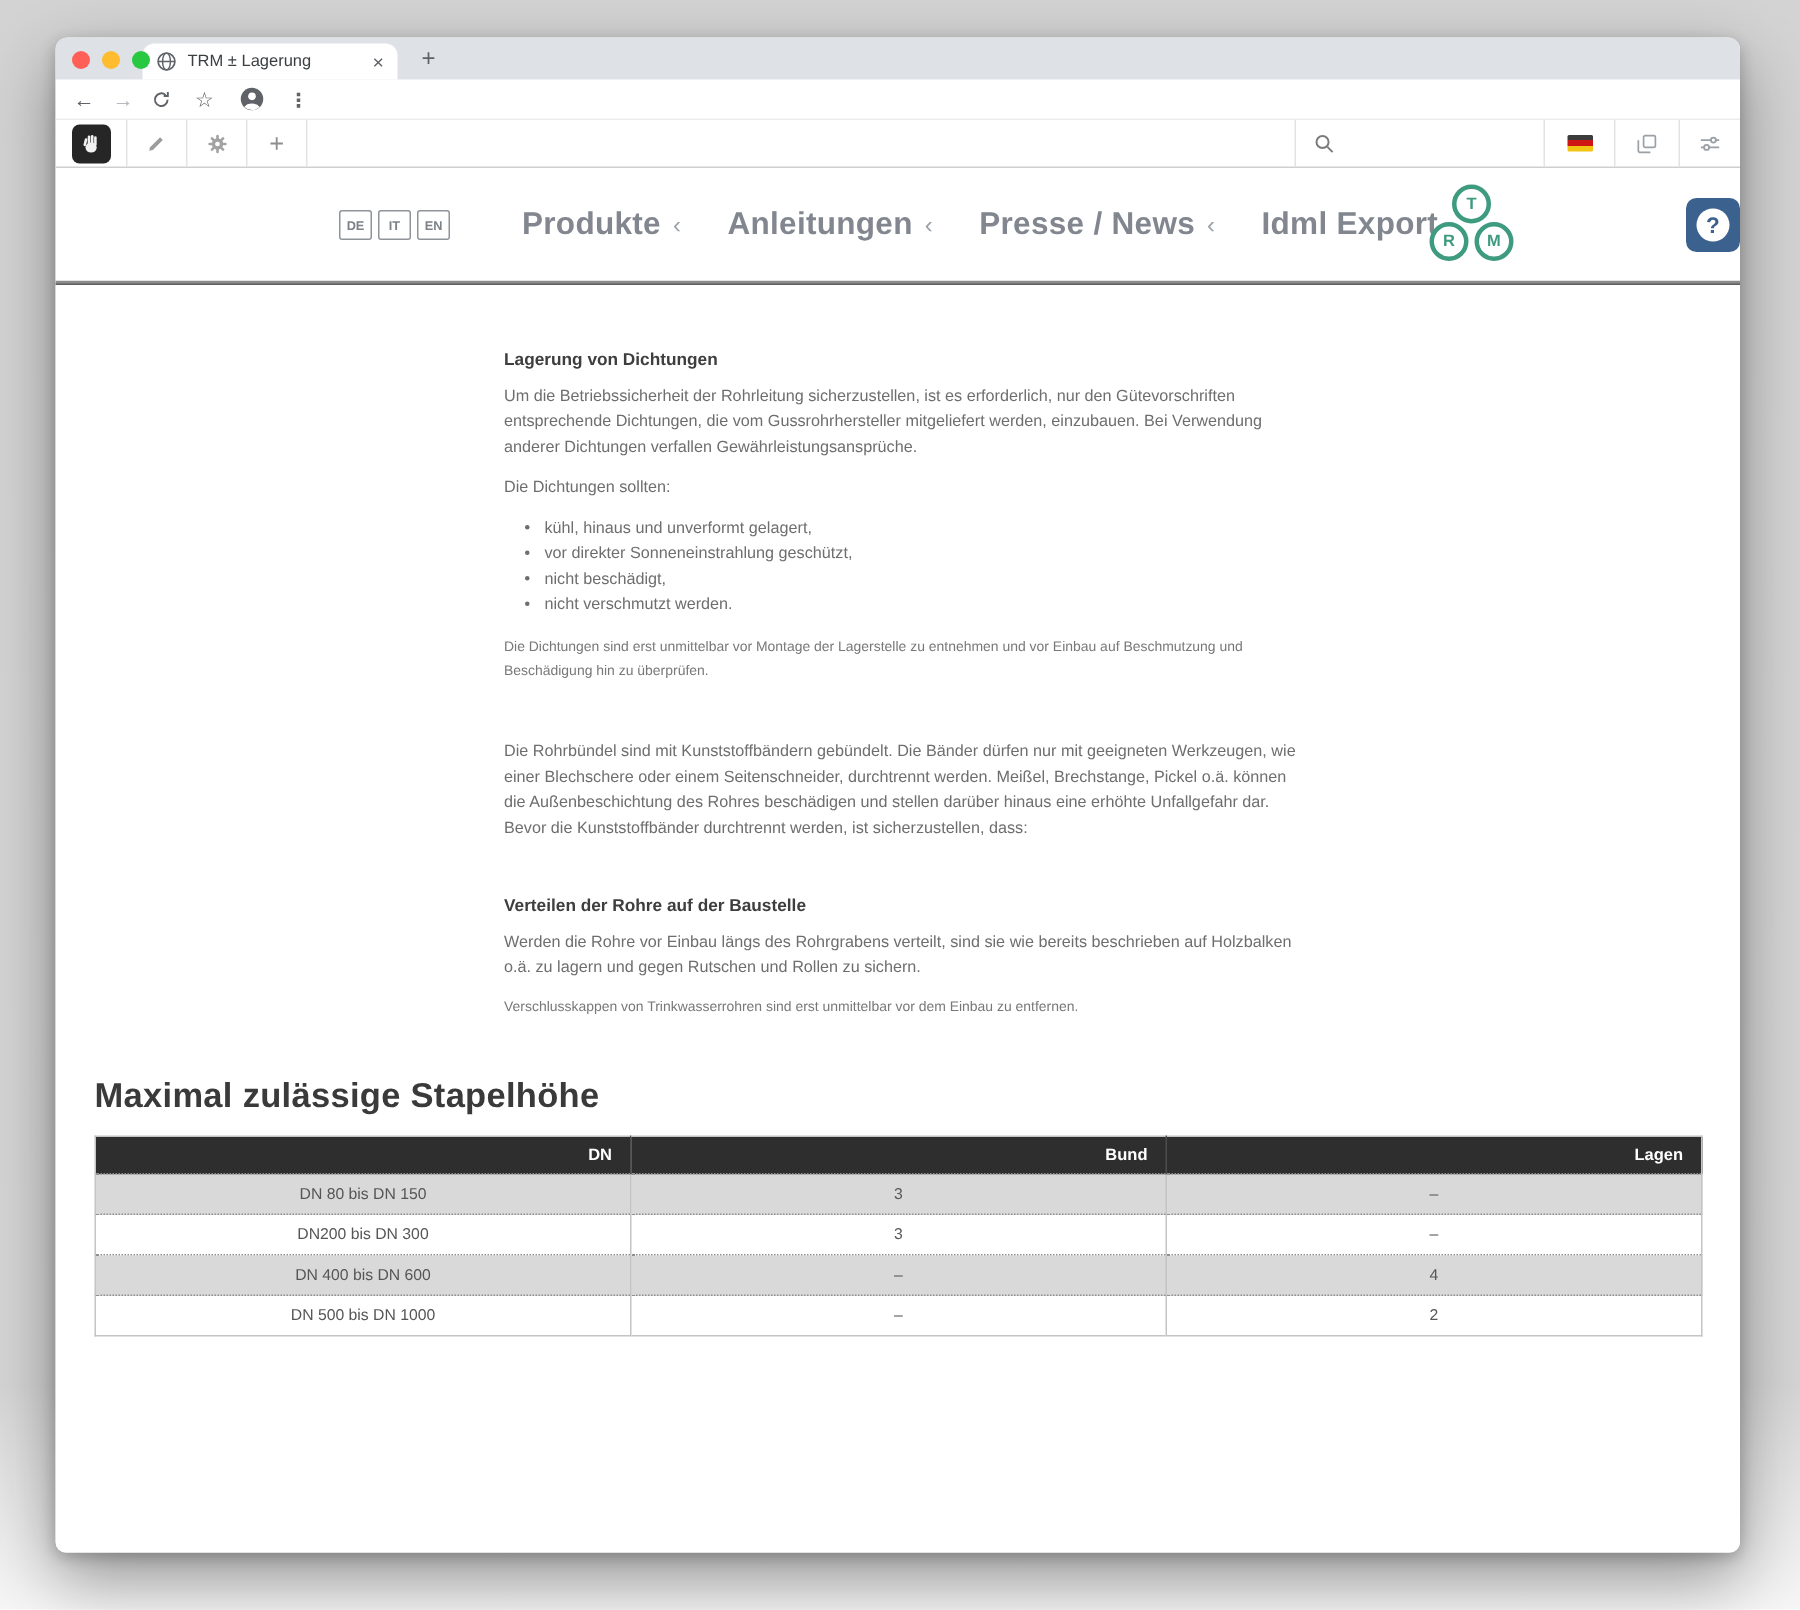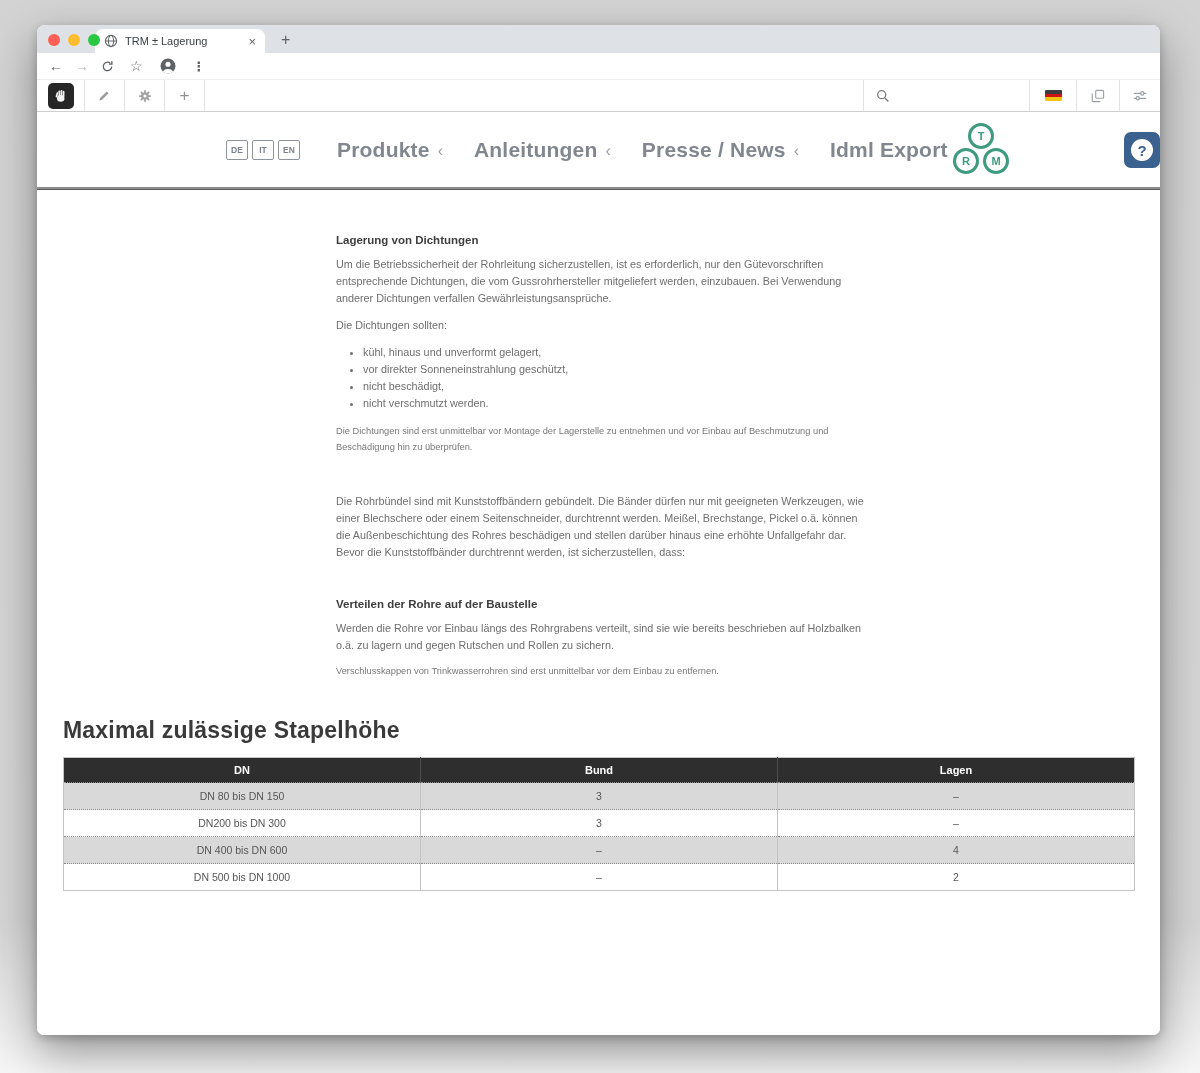--- a/index.html
+++ b/index.html
@@ -53,21 +53,21 @@
                   display:flex; align-items:center; justify-content:center; }
   .plus-glyph { font-size:17px; color:#8f8f8f; line-height:1; }
   .flag-de { width:17px; height:11px; border-radius:1px;
              background:linear-gradient(180deg,#3c3c3c 0 33%,#cf1414 33% 66%,#f2c515 66% 100%); }
   
   .site-header { height:75px; background:#fff; position:relative; }
   .langs { position:absolute; left:153px; top:50%; transform:translateY(-50%); display:flex; gap:4px;margin-left:36px; }
   .lang-btn { width:22px; height:20px; border:1.5px solid #8f949b; border-radius:2px; background:#fff;
               font-size:8.5px; font-weight:bold; color:#7d8288; display:flex; align-items:center;
               justify-content:center; padding:0; font-family:inherit; }
-  .main-nav { position:absolute; left:300px; top:50%; transform:translateY(-50%);
+  .main-nav { position:absolute; left:311px; top:50%; transform:translateY(-50%);
               display:flex; align-items:center; gap:31px; }
   .nav-item { display:flex; align-items:center; gap:8px; cursor:default; }
   .nav-label { font-size:21px; font-weight:bold; color:#81868f; letter-spacing:.2px; }
   .nav-caret { font-size:16px; color:#9aa0a8; padding-top:3px; }
   .trm-logo { position:absolute; left:915px; top:11px; width:58px; height:53px; }
   .trm-circle { position:absolute; width:26px; height:26px; border:3px solid #3f9b80; border-radius:50%;
                 background:#fff; color:#3f9b80; font-weight:bold; font-size:11px;
                 display:flex; align-items:center; justify-content:center; }
   .trm-t{left:16px;top:0}.trm-r{left:1px;top:25px}.trm-m{left:31px;top:25px}
   .help-btn { position:absolute; right:0; top:20px; width:36px; height:36px; background:#3b618e;
@@ -80,21 +80,21 @@
   .text-col { margin-left:299px; width:536px; padding-top:44px; }
   .section { margin-bottom:37px; }
   .sec-heading { font-size:11.5px; font-weight:bold; color:#3e3e3e; margin:0 0 10px; }
   .sec-p { font-size:10.8px; color:#6e6e6e; line-height:1.58; margin:0 0 10px; white-space:pre-line; }
   .sec-list { margin:2px 0 12px; padding-left:27px; }
   .sec-list li { font-size:10.8px; color:#6e6e6e; line-height:1.58; }
   .sec-small { font-size:9.3px; color:#787878; line-height:1.7; margin:0 0 10px; }
   .table-zone { padding:0 25px 0 26px; margin-top:20px; }
   .table-title { font-size:23px; font-weight:bold; color:#3a3a3a; margin:0 0 13px; letter-spacing:.2px; }
   table { width:100%; border-collapse:collapse; table-layout:fixed; border:1px solid #c4c4c4; }
-  th { background:#2e2e2e; color:#fff; font-size:11px; font-weight:bold; text-align:center;
+  th { background:#2e2e2e; color:#fff; font-size:11px; font-weight:bold; text-align:right;
        padding:6px 12px; border-right:1px solid #4d4d4d; }
   th:last-child { border-right:none; }
   td { text-align:center; font-size:10.5px; color:#565656; padding:7px 6px;
        border-right:1px solid #c4c4c4; border-top:1px dotted #8f8f8f; }
   td:last-child { border-right:none; }
   tr.gray td { background:#d9d9d9; }
   tr.white td { background:#fff; }
 </style>
 </head>
 <body>

